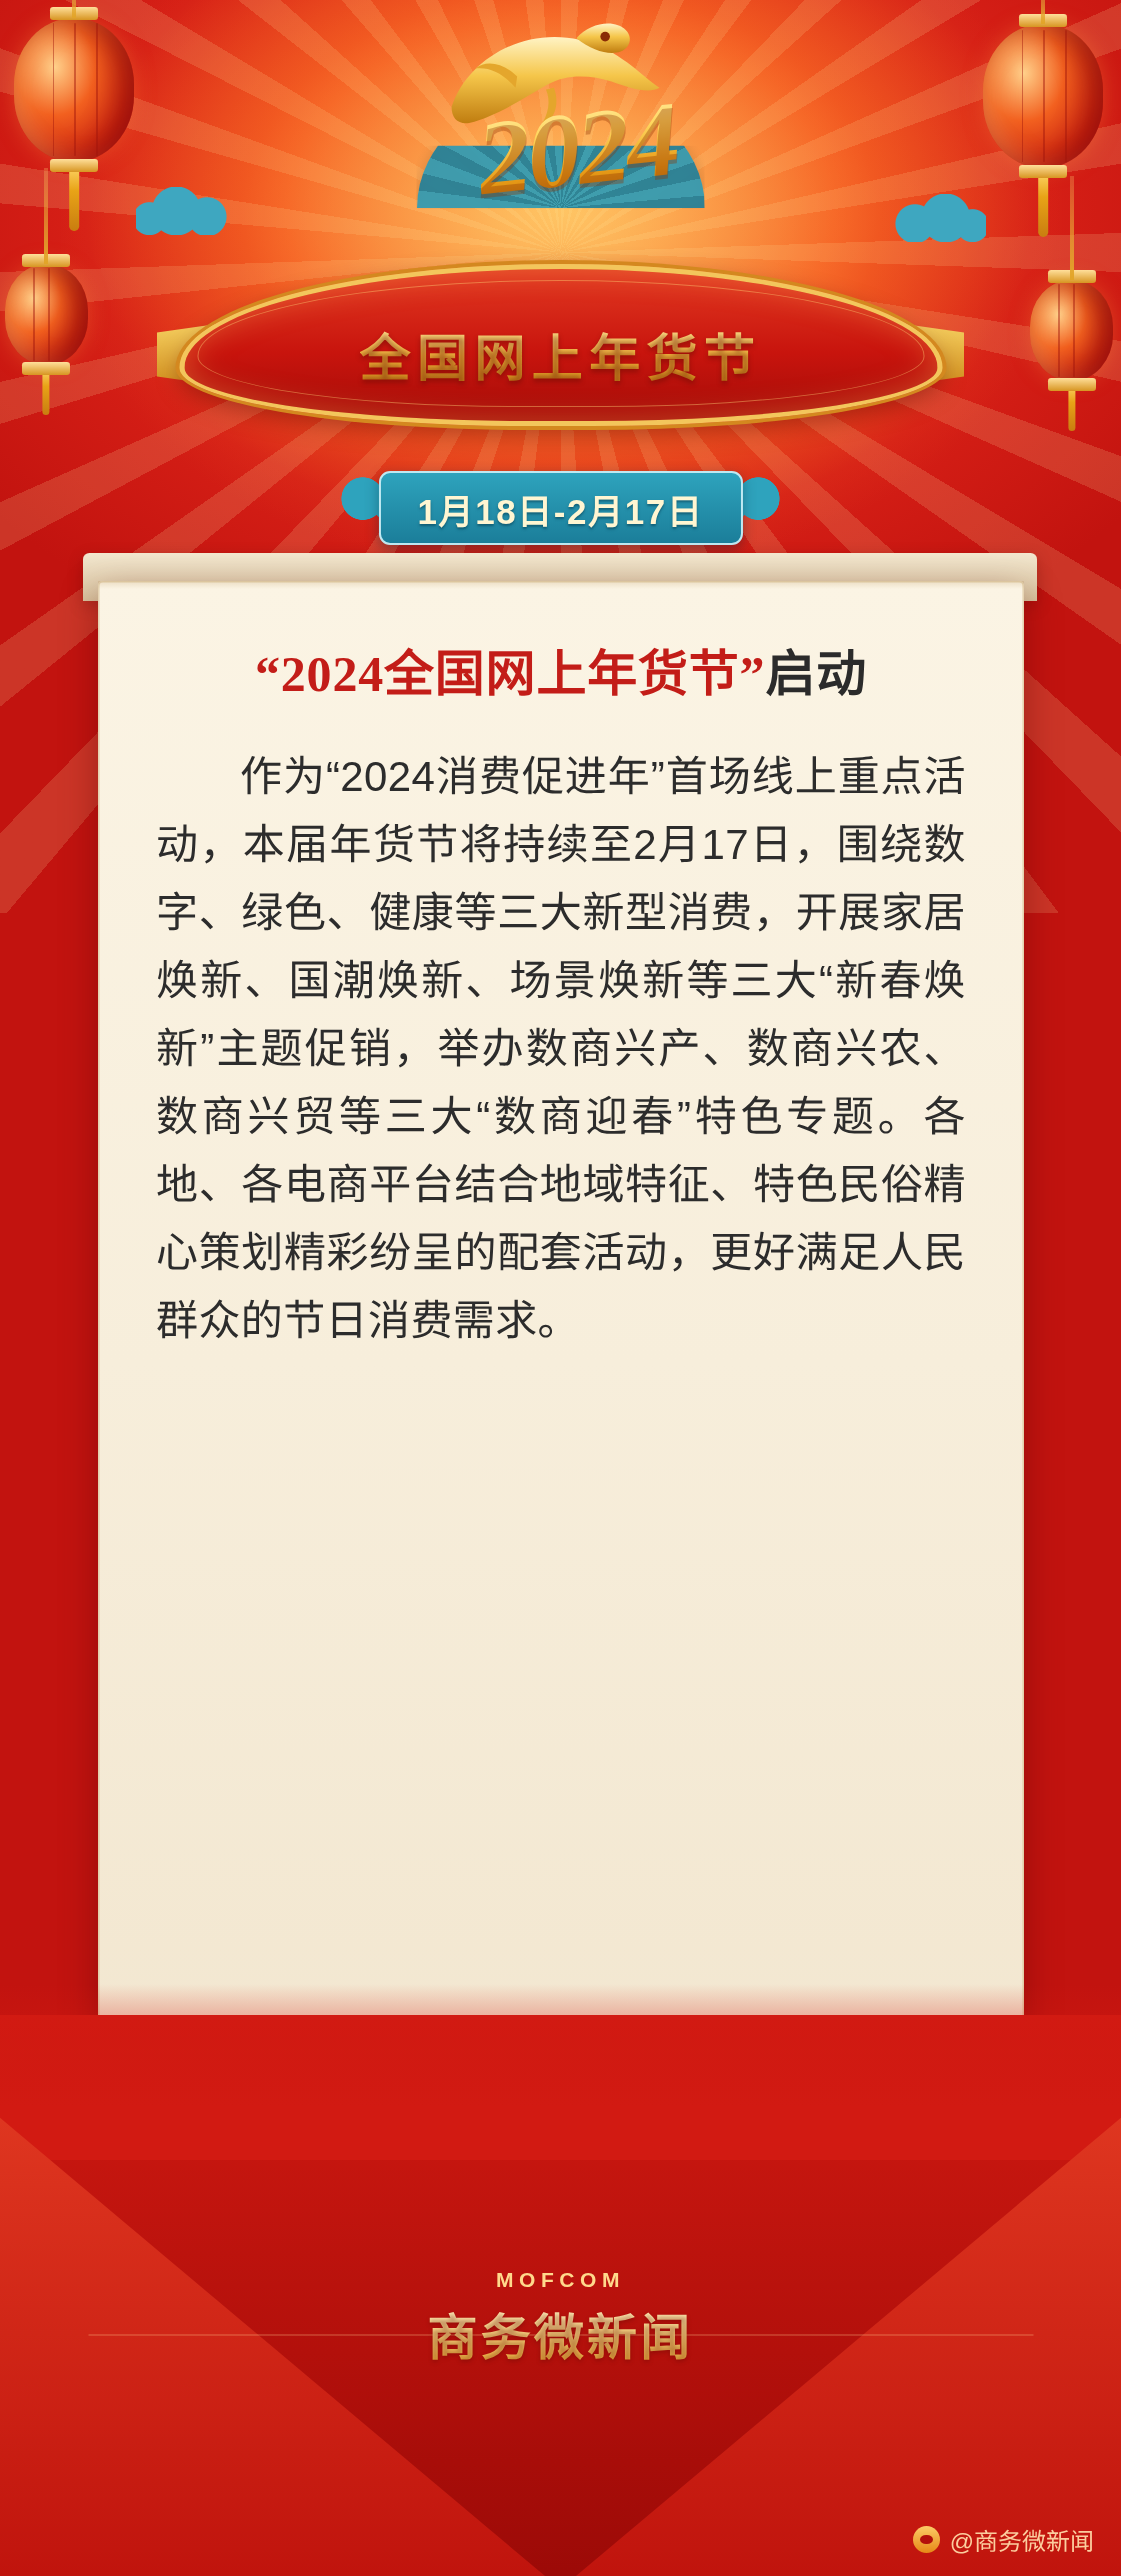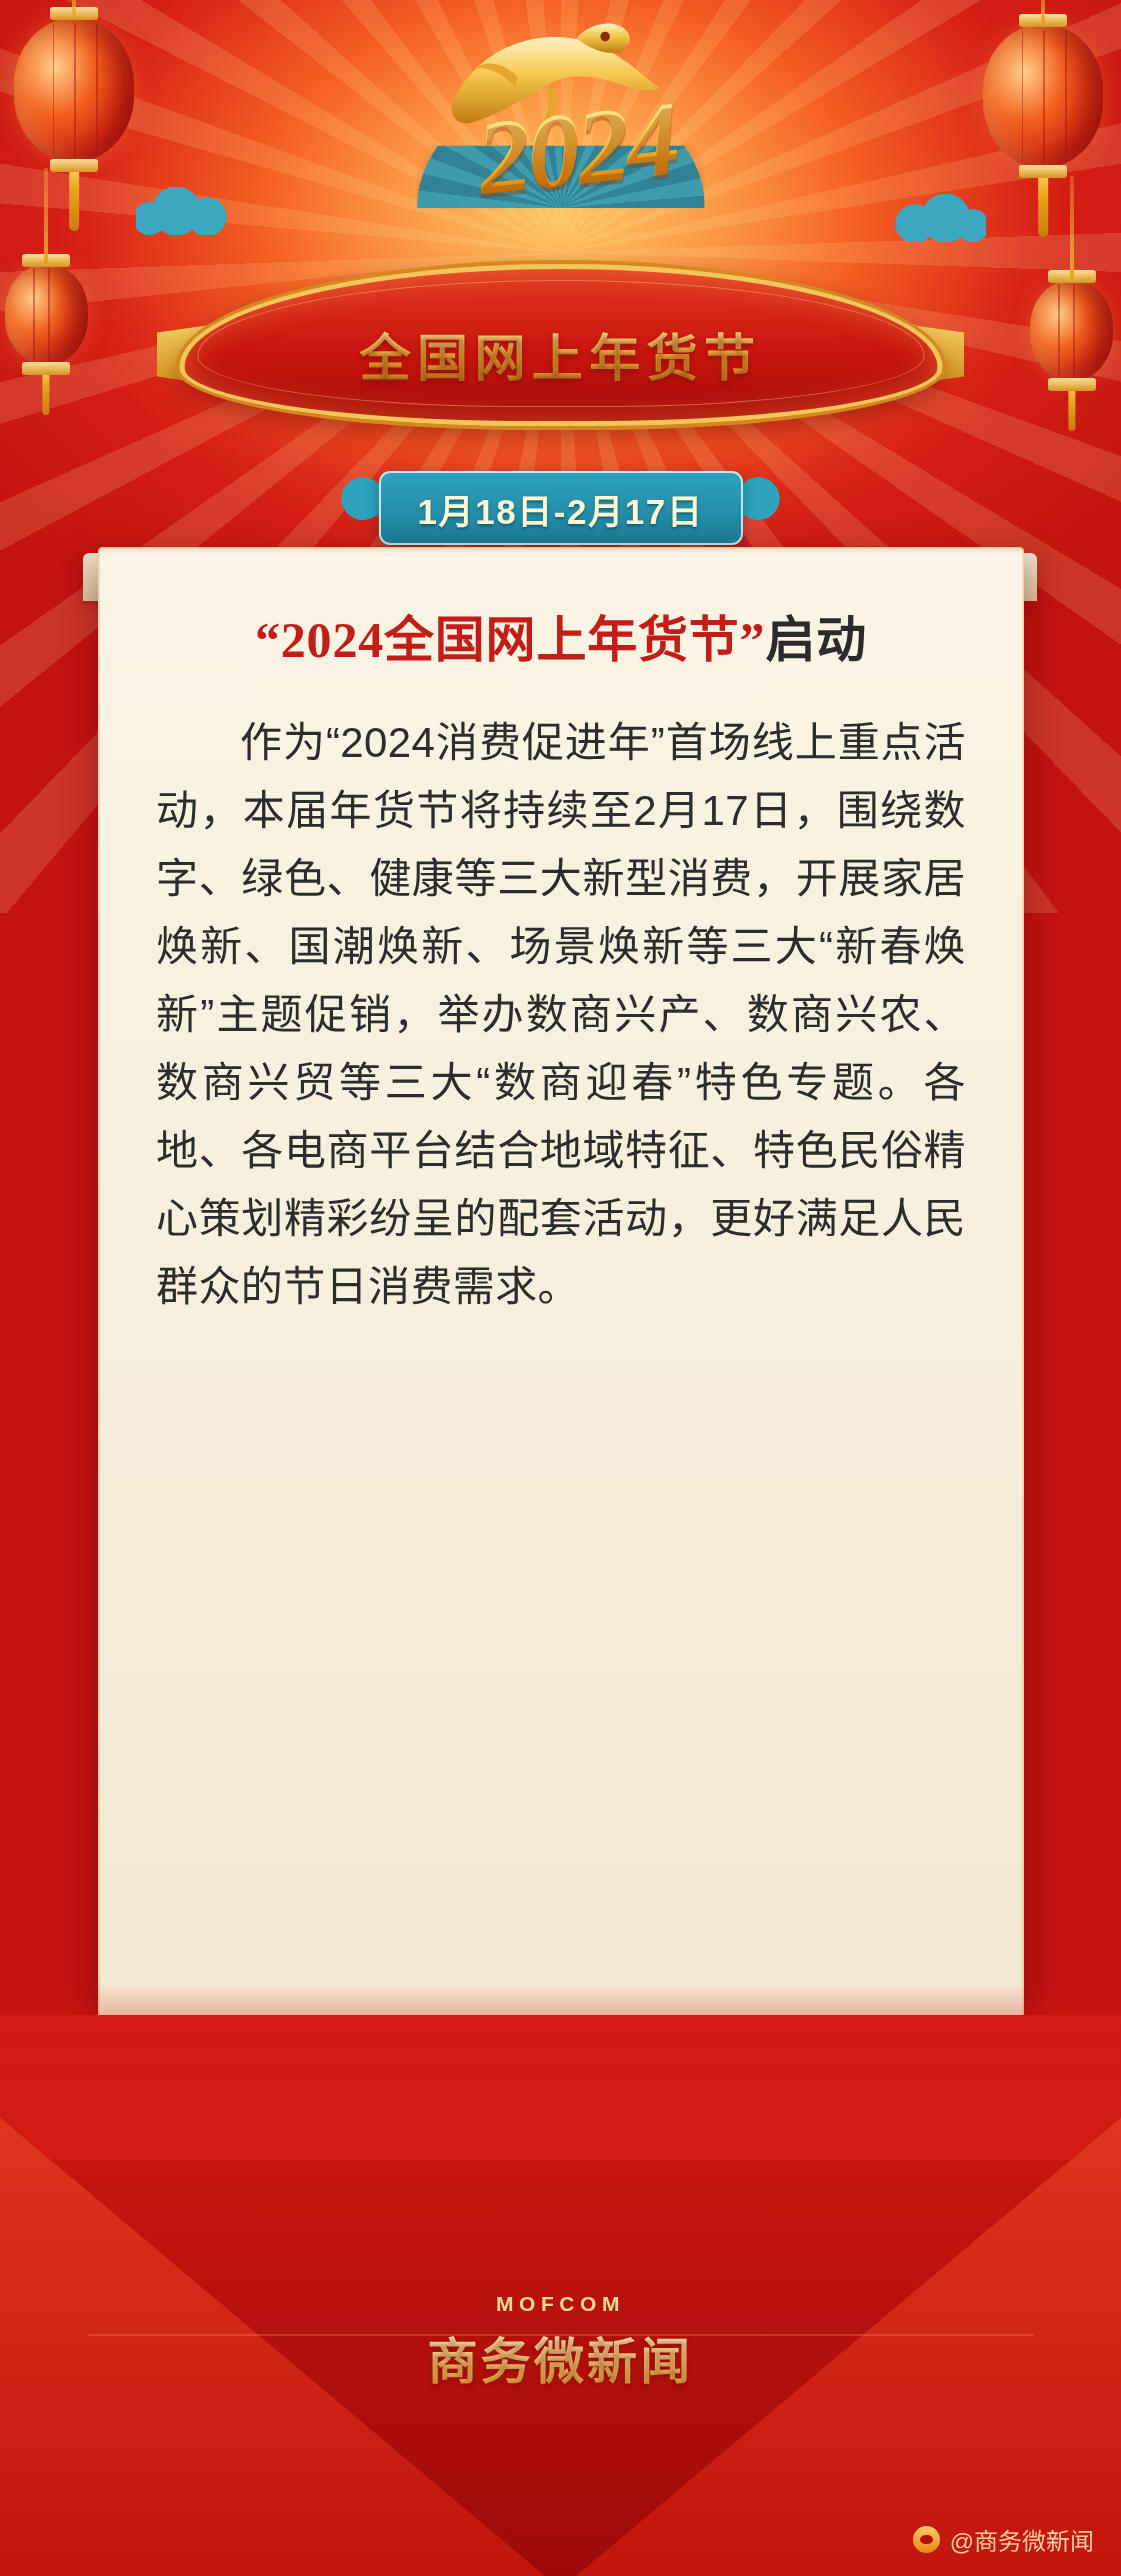--- a/index.html
+++ b/index.html
@@ -253,21 +253,21 @@
     top: 553px;
     width: 954px;
     height: 48px;
     background: linear-gradient(180deg, #f3e7cf 0%, #d9c49f 100%);
     border-radius: 6.4px 6.4px 0 0;
     box-shadow: 0 4.8px 14.4px rgba(90,10,0,.3);
   }
   .paper {
     position: absolute;
     left: 98px;
-    top: 547px;
+    top: 581px;
     width: 926px;
     height: 1561px;
     background: linear-gradient(180deg, #fbf4e4 0%, #f7eedb 50%, #f2e6cf 100%);
     border-radius: 4.8px;
     box-shadow: 0 11.2px 37px rgba(80,6,0,.38), inset 0 0 0 1.6px rgba(214,186,137,.55);
     padding: 62px 58px 48px 58px;
     box-sizing: border-box;
   }
   .paper::after {
     content: "";
@@ -332,21 +332,21 @@
     transform: translateX(-50%);
     width: 945px;
     height: 1.6px;
     background: rgba(255,200,140,.22);
   }
 
   .brand {
     position: absolute;
     left: 50%;
     transform: translateX(-50%);
-    bottom: 183px;
+    bottom: 207px;
     text-align: center;
     white-space: nowrap;
   }
   .brand-en {
     font-family: "Liberation Sans", "DejaVu Sans", sans-serif;
     font-size: 21px;
     letter-spacing: 5.6px;
     font-weight: 700;
     color: #ffd98c;
     margin-bottom: 4.8px;

